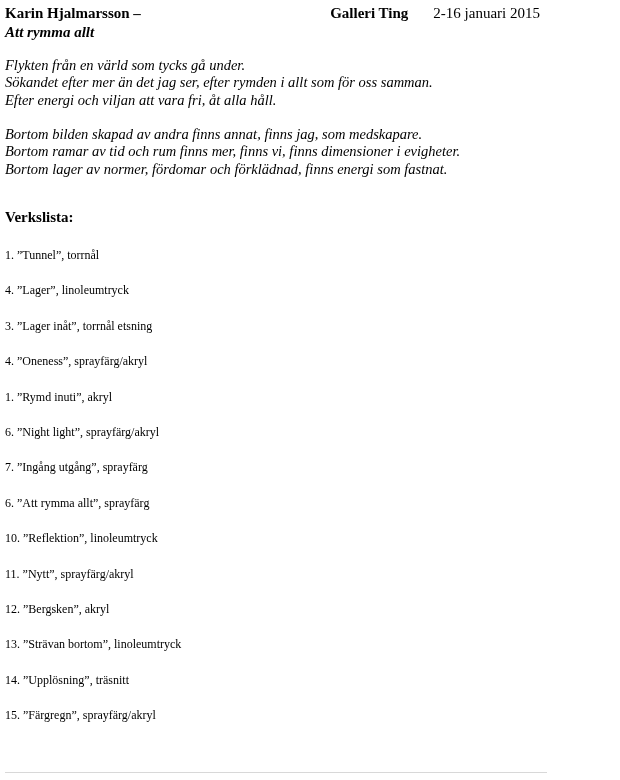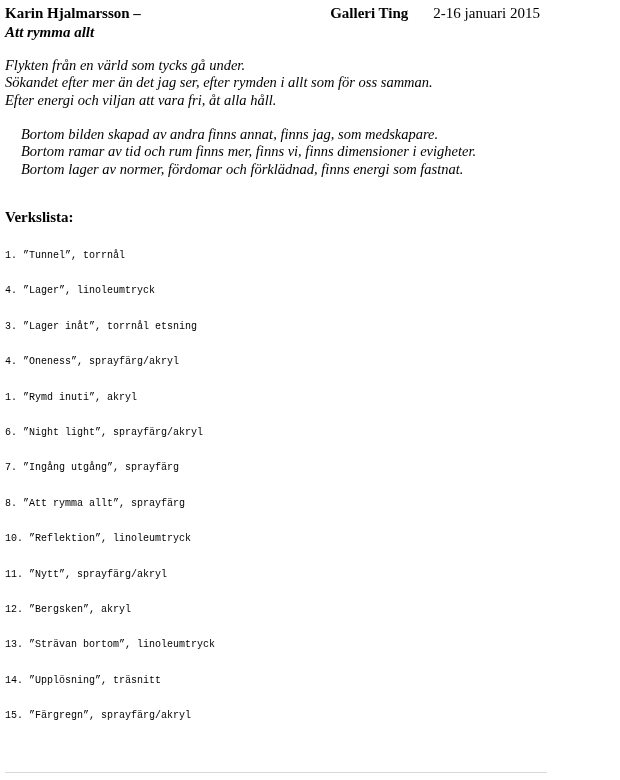--- a/index.html
+++ b/index.html
@@ -67,42 +67,40 @@
   .poem {
     margin-top: 9px;
   }
   .stanza {
     font-style: italic;
     font-size: 14.5px;
     line-height: 17.3px;
   }
   .stanza + .stanza {
     margin-top: 17.3px;
-    margin-left: 16px;
   }
   .poem-line {
     white-space: pre;
   }
 
   
   .works-heading {
     font-size: 15px;
     font-weight: bold;
     margin-top: 30px;
     line-height: 18px;
   }
   .works-list {
     margin-top: 21px;
   }
   .work-item {
-    font-size: 10px;
+    font-size: 12px;
     line-height: 17px;
     height: 35.4px;
     white-space: pre;
-    font-family: Liberation Mono, monospace;
   }
 
   
   .footer-rule {
     position: absolute;
     left: 5px;
     right: 5px;
     top: 772px;
     height: 1px;
     background: #d8d8d8;
@@ -139,21 +137,21 @@
   <div class="works-heading">Verkslista:</div>
 
   <div class="works-list">
     <div class="work-item">1. ”Tunnel”, torrnål</div>
     <div class="work-item">4. ”Lager”, linoleumtryck</div>
     <div class="work-item">3. ”Lager inåt”, torrnål etsning</div>
     <div class="work-item">4. ”Oneness”, sprayfärg/akryl</div>
     <div class="work-item">1. ”Rymd inuti”, akryl</div>
     <div class="work-item">6. ”Night light”, sprayfärg/akryl</div>
     <div class="work-item">7. ”Ingång utgång”, sprayfärg</div>
-    <div class="work-item">8. ”Att rymma allt”, sprayfärg</div>
+    <div class="work-item">6. ”Att rymma allt”, sprayfärg</div>
     <div class="work-item">10. ”Reflektion”, linoleumtryck</div>
     <div class="work-item">11. ”Nytt”, sprayfärg/akryl</div>
     <div class="work-item">12. ”Bergsken”, akryl</div>
     <div class="work-item">13. ”Strävan bortom”, linoleumtryck</div>
     <div class="work-item">14. ”Upplösning”, träsnitt</div>
     <div class="work-item">15. ”Färgregn”, sprayfärg/akryl</div>
   </div>
 
   <div class="footer-rule"></div>
 

